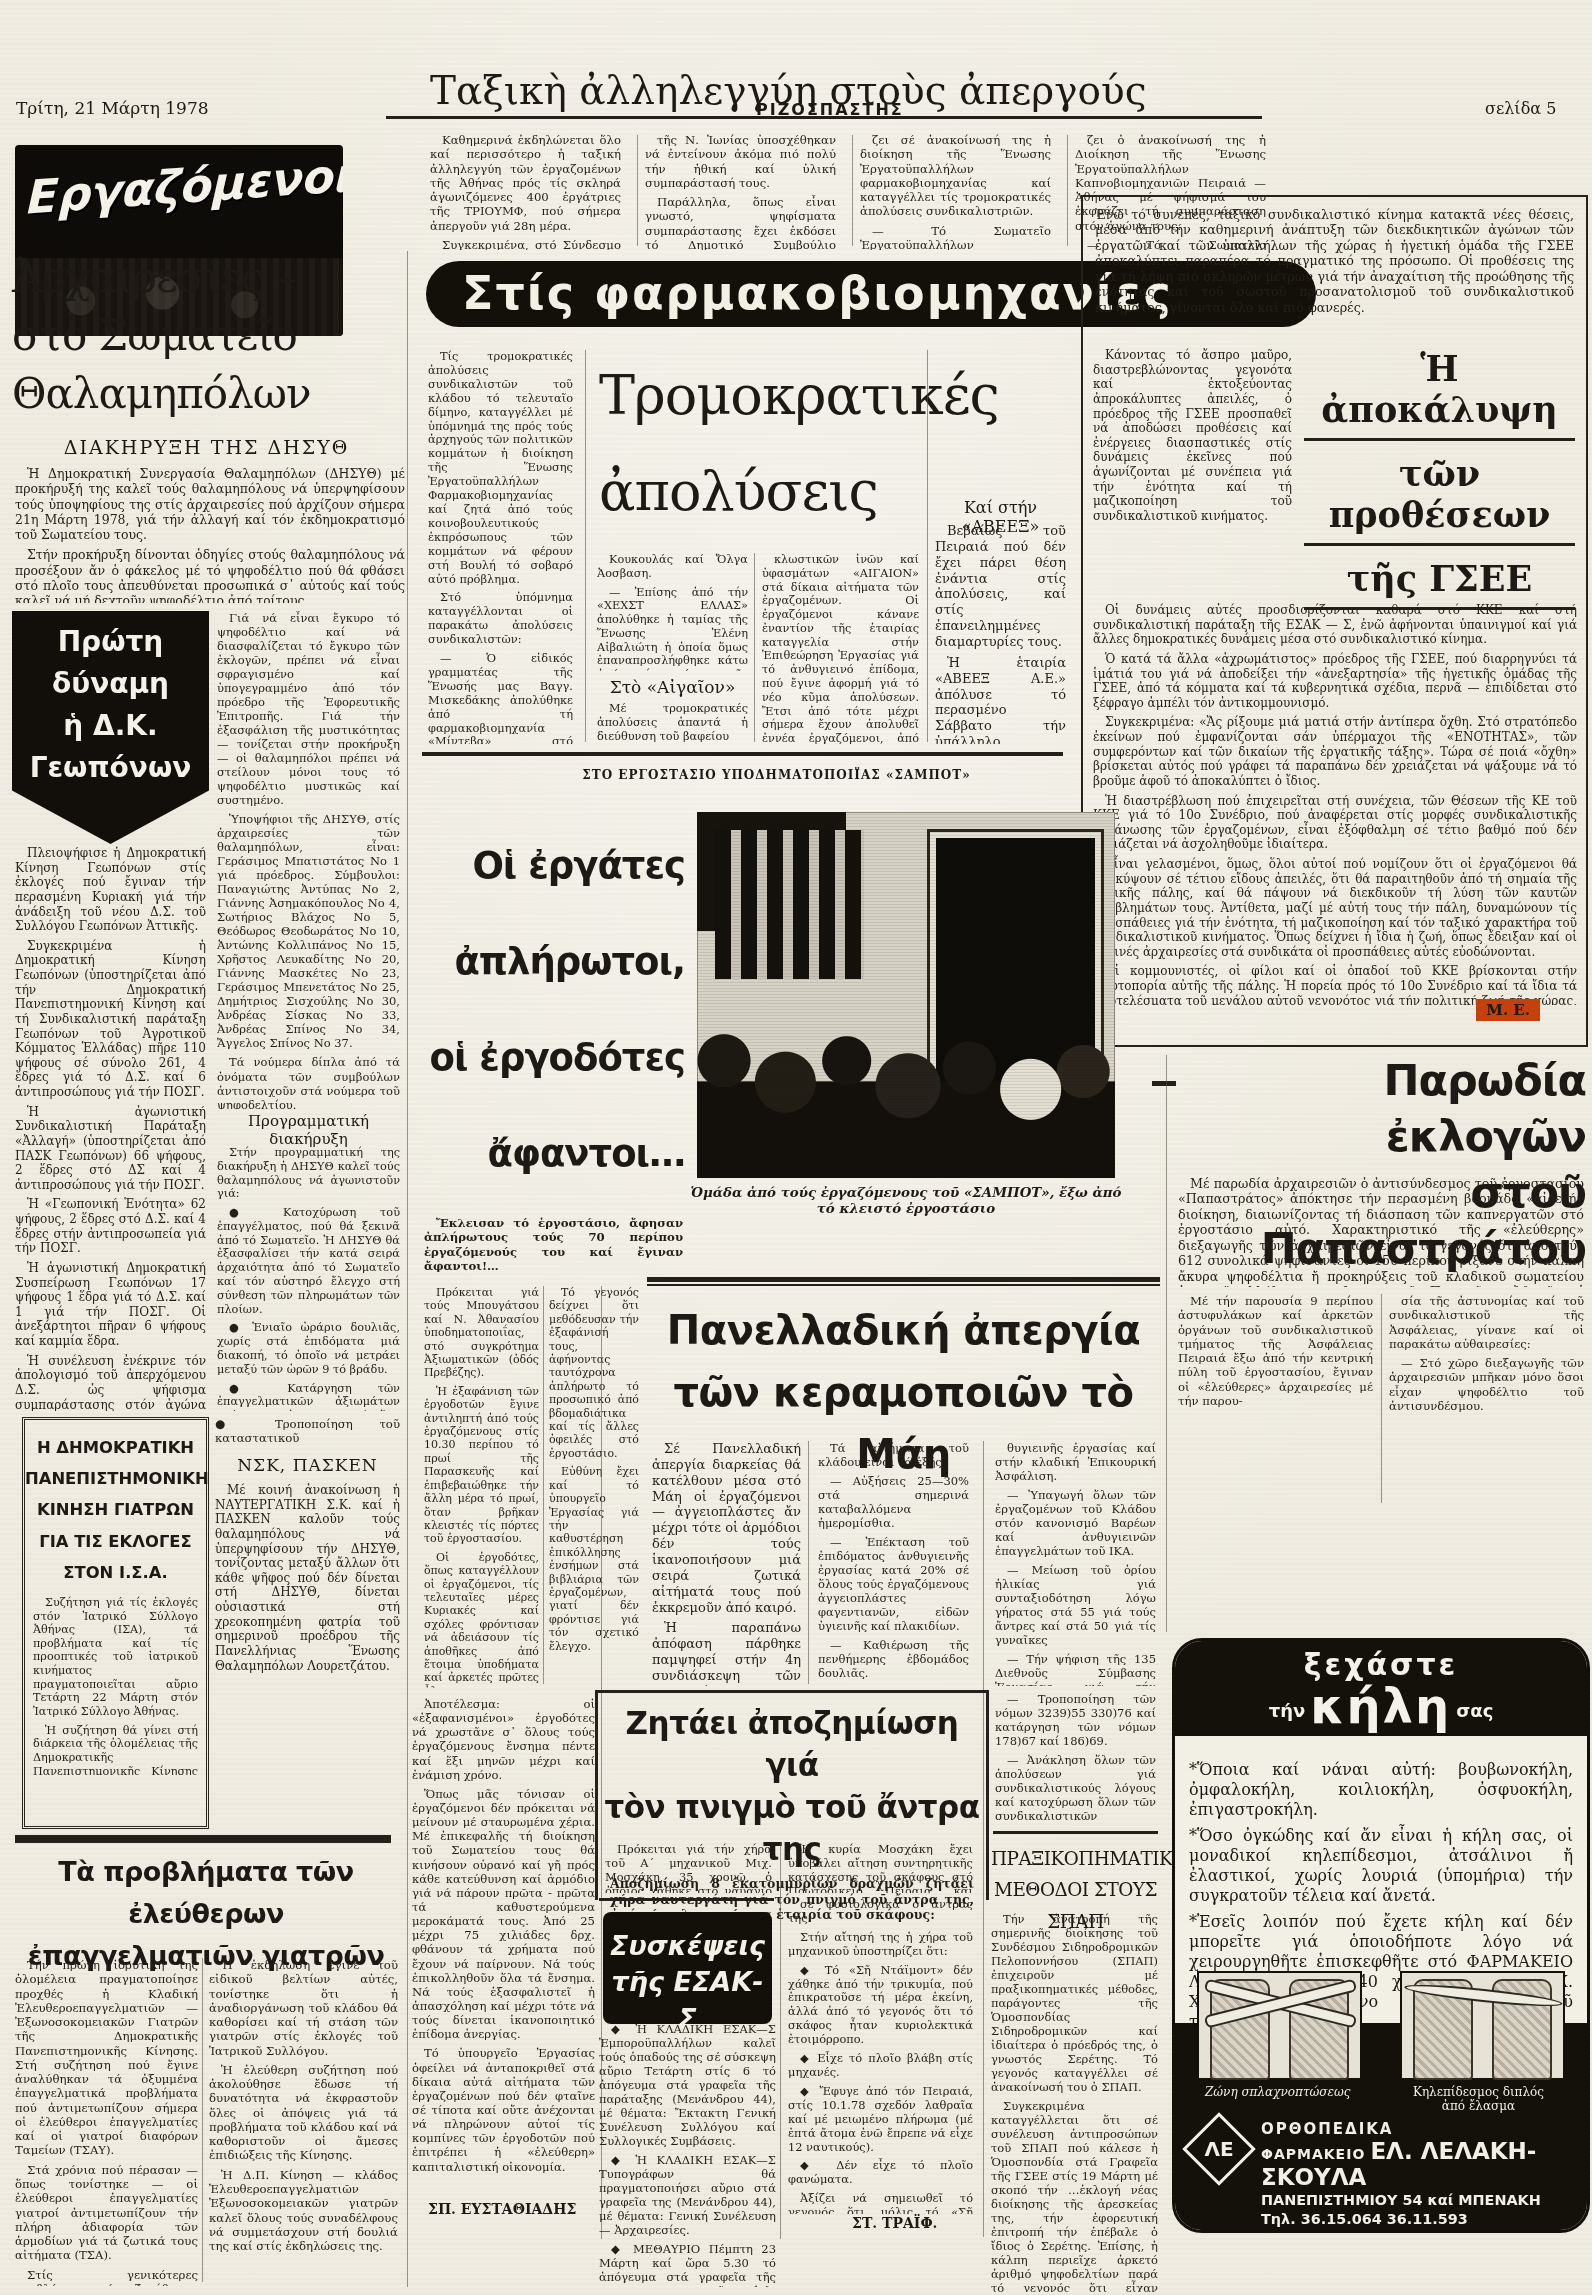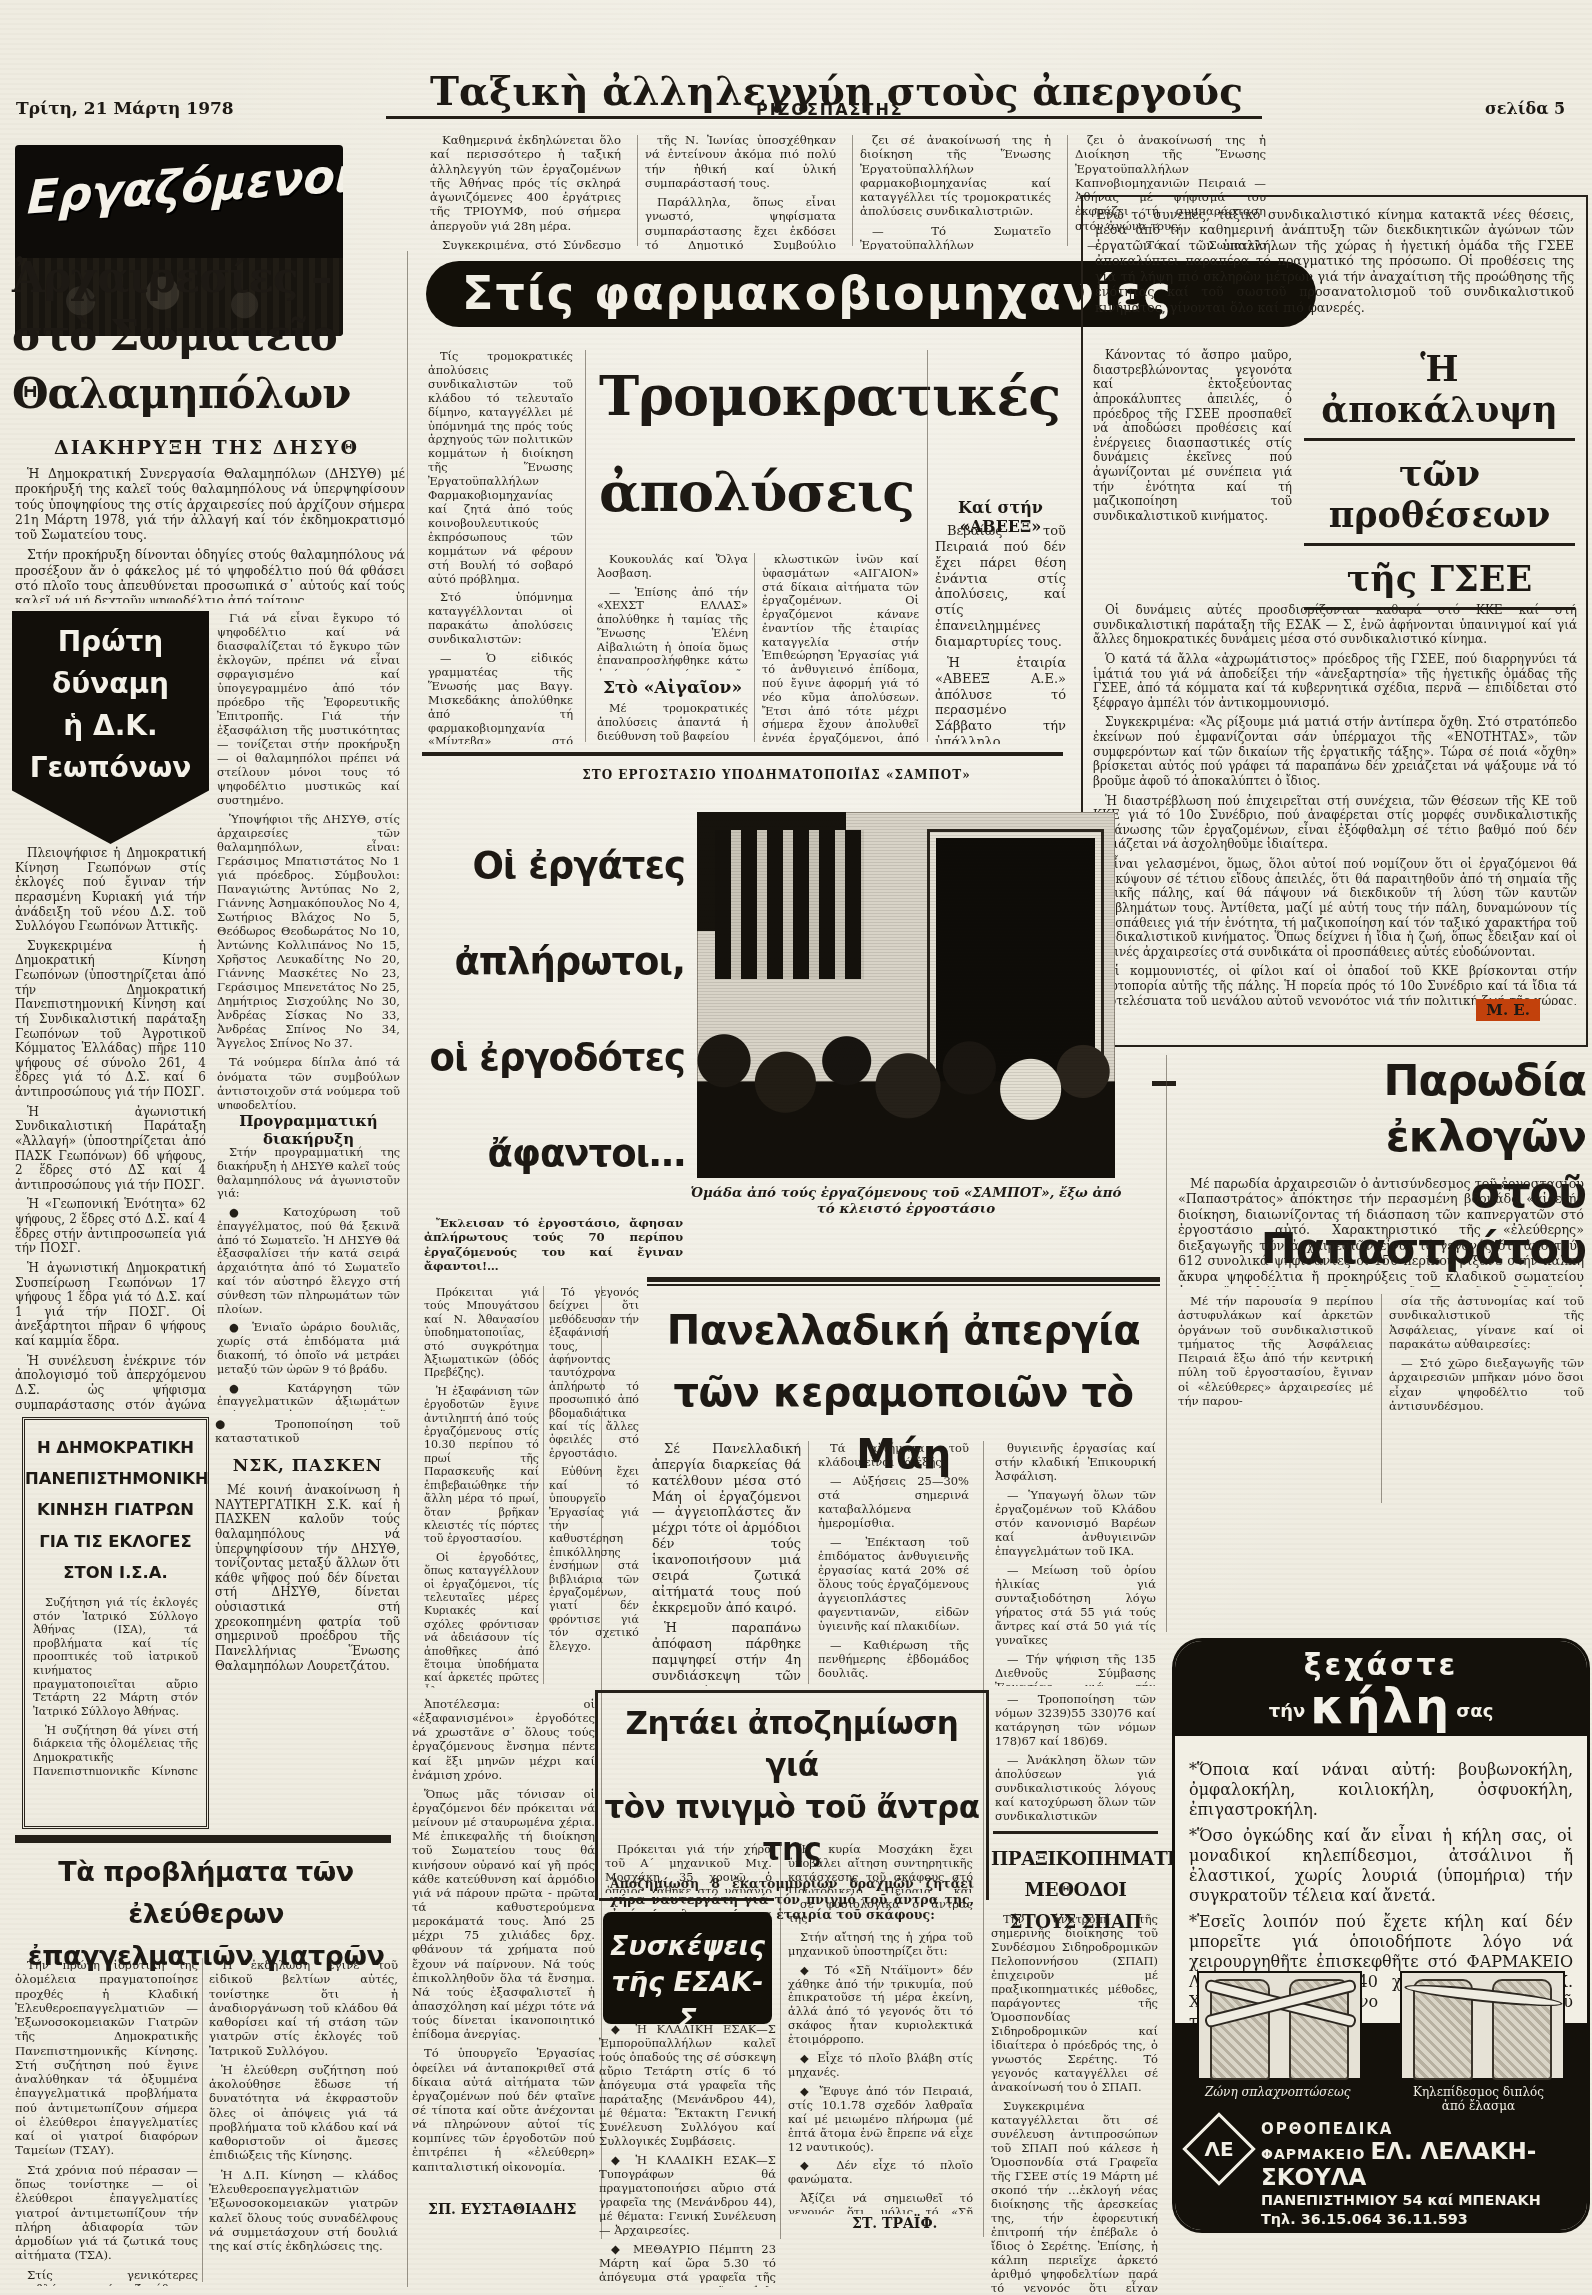--- a/index.html
+++ b/index.html
@@ -8,21 +8,21 @@
     background:
       radial-gradient(ellipse at 50% 30%, rgba(255,255,255,.35), rgba(0,0,0,0) 60%),
       repeating-linear-gradient(0deg, rgba(110,100,80,.03) 0 2px, rgba(0,0,0,0) 2px 5px),
       #efece1;
     font-family:"DejaVu Serif",serif;color:#1d1914;
   }
   .abs{position:absolute;}
   .txt{font-size:11.7px;line-height:1.22;text-align:justify;overflow:hidden;color:#231f18;}
   .txt p{margin:0 0 5px;text-indent:12px;}
   .txt p.noind{text-indent:0;}
-  .serifb{font-family:"DejaVu Serif",serif;font-weight:bold;}
+  .serifb{font-family:"DejaVu Serif",serif;font-weight:normal;}
   .sansb{font-family:"DejaVu Sans",sans-serif;font-weight:bold;text-align:right;}
   .rule-h{position:absolute;background:#241f18;}
   .rule-v{position:absolute;width:1px;background:#56504494;}
   .hl{display:block;}
   .center{text-align:center;}
   
   .masthead{font-family:"DejaVu Sans",sans-serif;font-weight:bold;letter-spacing:2px;font-size:16px;}
   
   .logo-box{background:#0e0c09;border-radius:4px;overflow:hidden;}
   .logo-script{color:#f4f1e8;font-family:"DejaVu Sans",sans-serif;font-weight:bold;font-style:italic;

